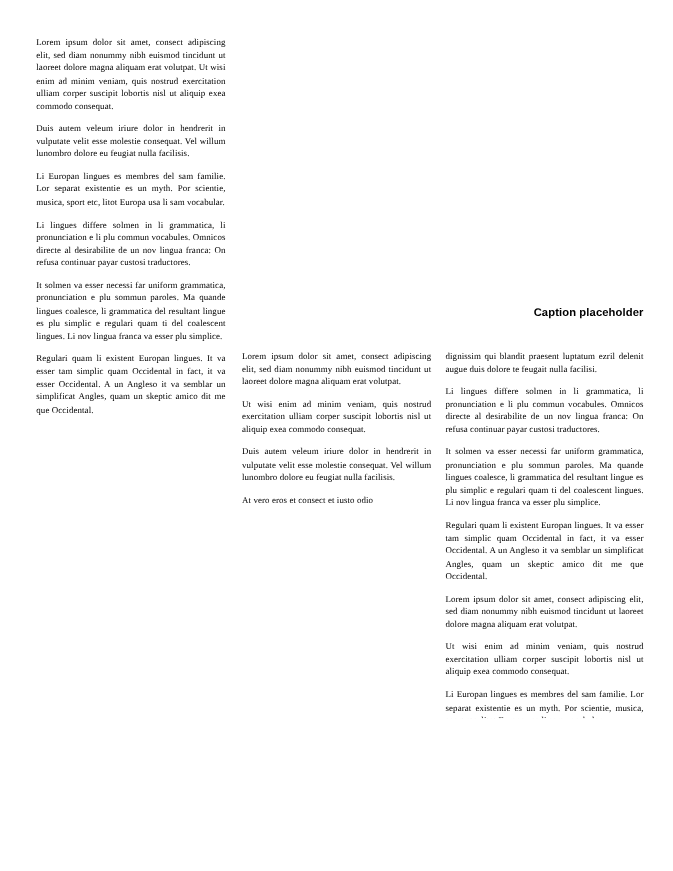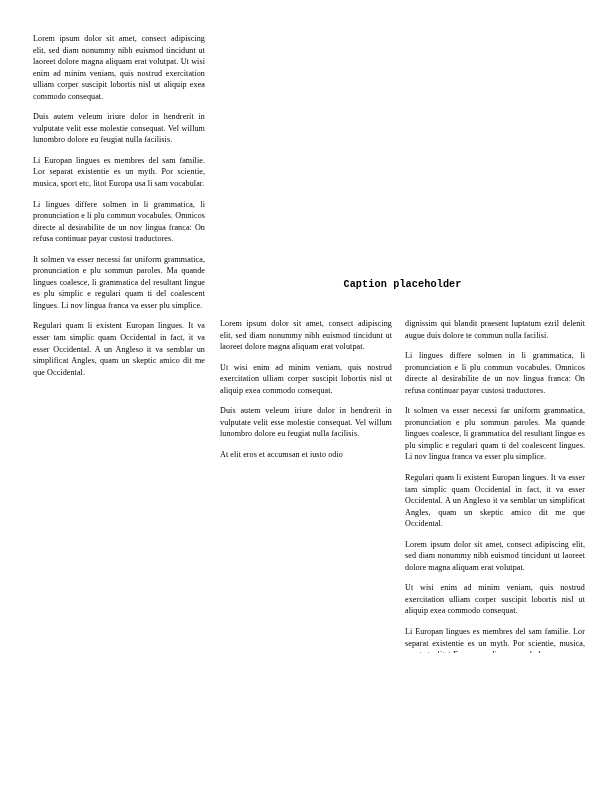--- a/index.html
+++ b/index.html
@@ -54,25 +54,25 @@
   
   #right-column {
     left: 405px;
     top: 318px;
     width: 180px;
   }
 
   
   .caption {
     position: absolute;
-    font-family: Liberation Mono, monospace;
+    font-family: Liberation Sans, sans-serif;
     font-weight: bold;
     font-size: 10.2px;
     line-height: 12px;
-    text-align: center;
+    text-align: right;
     color: #000000;
     letter-spacing: 0.01em;
     white-space: nowrap;
   }
   #caption-top {
     left: 220px;
     top: 279px;
     width: 365px;
   }
   #caption-bottom {
@@ -124,25 +124,25 @@
     <p>It solmen va esser necessi far uniform grammatica, pronunciation e plu sommun paroles. Ma quande lingues coalesce, li grammatica del resultant lingue es plu simplic e regulari quam ti del coalescent lingues. Li nov lingua franca va esser plu simplice.</p>
     <p>Regulari quam li existent Europan lingues. It va esser tam simplic quam Occidental in fact, it va esser Occidental. A un Angleso it va semblar un simplificat Angles, quam un skeptic amico dit me que Occidental.</p>
   </div>
 
   <div class="caption" id="caption-top">Caption placeholder</div>
 
   <div class="col" id="middle-column">
     <p>Lorem ipsum dolor sit amet, consect adipiscing elit, sed diam nonummy nibh euismod tincidunt ut laoreet dolore magna aliquam erat volutpat.</p>
     <p>Ut wisi enim ad minim veniam, quis nostrud exercitation ulliam corper suscipit lobortis nisl ut aliquip exea commodo consequat.</p>
     <p>Duis autem veleum iriure dolor in hendrerit in vulputate velit esse molestie consequat. Vel willum lunombro dolore eu feugiat nulla facilisis.</p>
-    <p>At elit eros et accumsan et iusto odio</p>
+    <p>At vero eros et consect et iusto odio</p>
   </div>
 
   <div class="col" id="right-column">
-    <p>dignissim qui blandit praesent luptatum ezril delenit augue duis dolore te commun nulla facilisi.</p>
+    <p>dignissim qui blandit praesent luptatum ezril delenit augue duis dolore te feugait nulla facilisi.</p>
     <p>Li lingues differe solmen in li grammatica, li pronunciation e li plu commun vocabules. Omnicos directe al desirabilite de un nov lingua franca: On refusa continuar payar custosi traductores.</p>
     <p>It solmen va esser necessi far uniform grammatica, pronunciation e plu sommun paroles. Ma quande lingues coalesce, li grammatica del resultant lingue es plu simplic e regulari quam ti del coalescent lingues. Li nov lingua franca va esser plu simplice.</p>
     <p>Regulari quam li existent Europan lingues. It va esser tam simplic quam Occidental in fact, it va esser Occidental. A un Angleso it va semblar un simplificat Angles, quam un skeptic amico dit me que Occidental.</p>
     <p>Lorem ipsum dolor sit amet, consect adipiscing elit, sed diam nonummy nibh euismod tincidunt ut laoreet dolore magna aliquam erat volutpat.</p>
     <p>Ut wisi enim ad minim veniam, quis nostrud exercitation ulliam corper suscipit lobortis nisl ut aliquip exea commodo consequat.</p>
     <p>Li Europan lingues es membres del sam familie. Lor separat existentie es un myth. Por scientie, musica, sport etc, litot Europa usa li sam vocabular.</p>
   </div>
 
   <div class="caption" id="caption-bottom">Caption placeholder</div>
 

